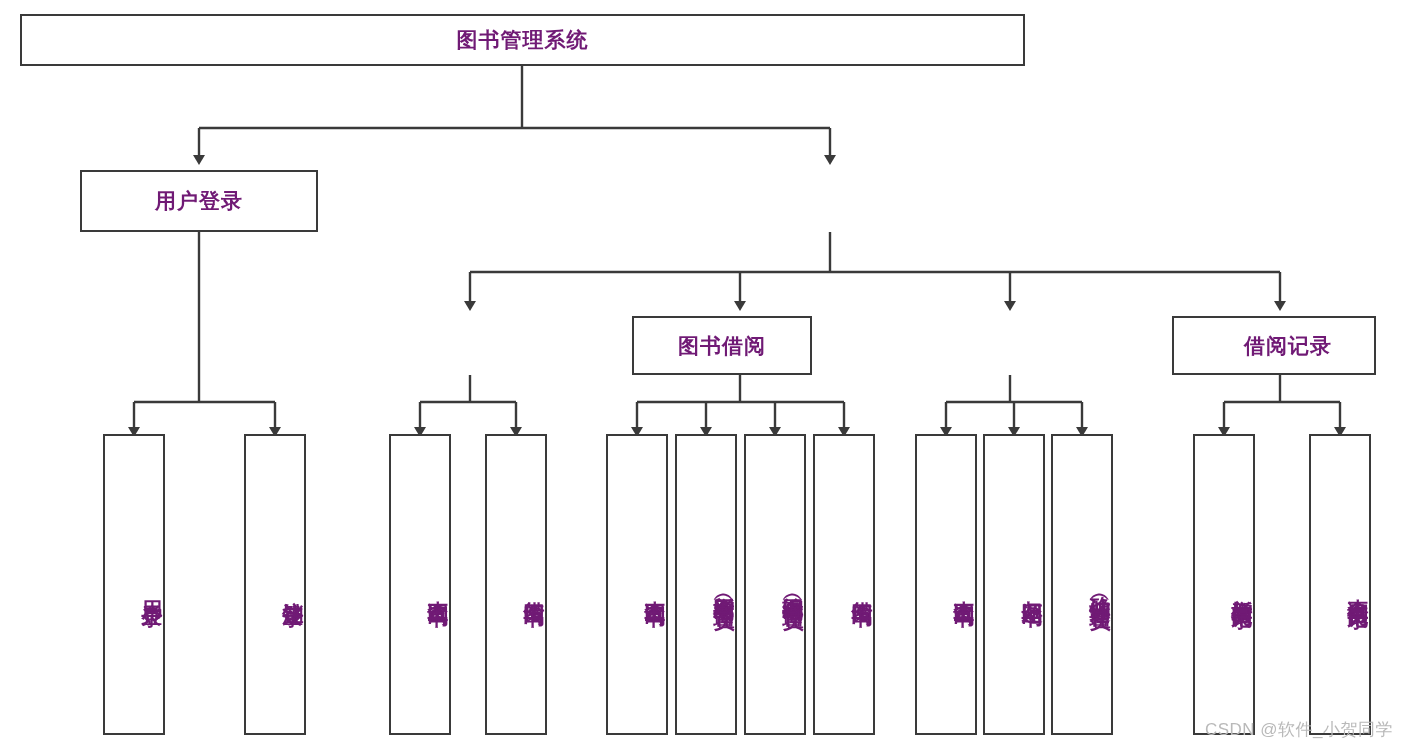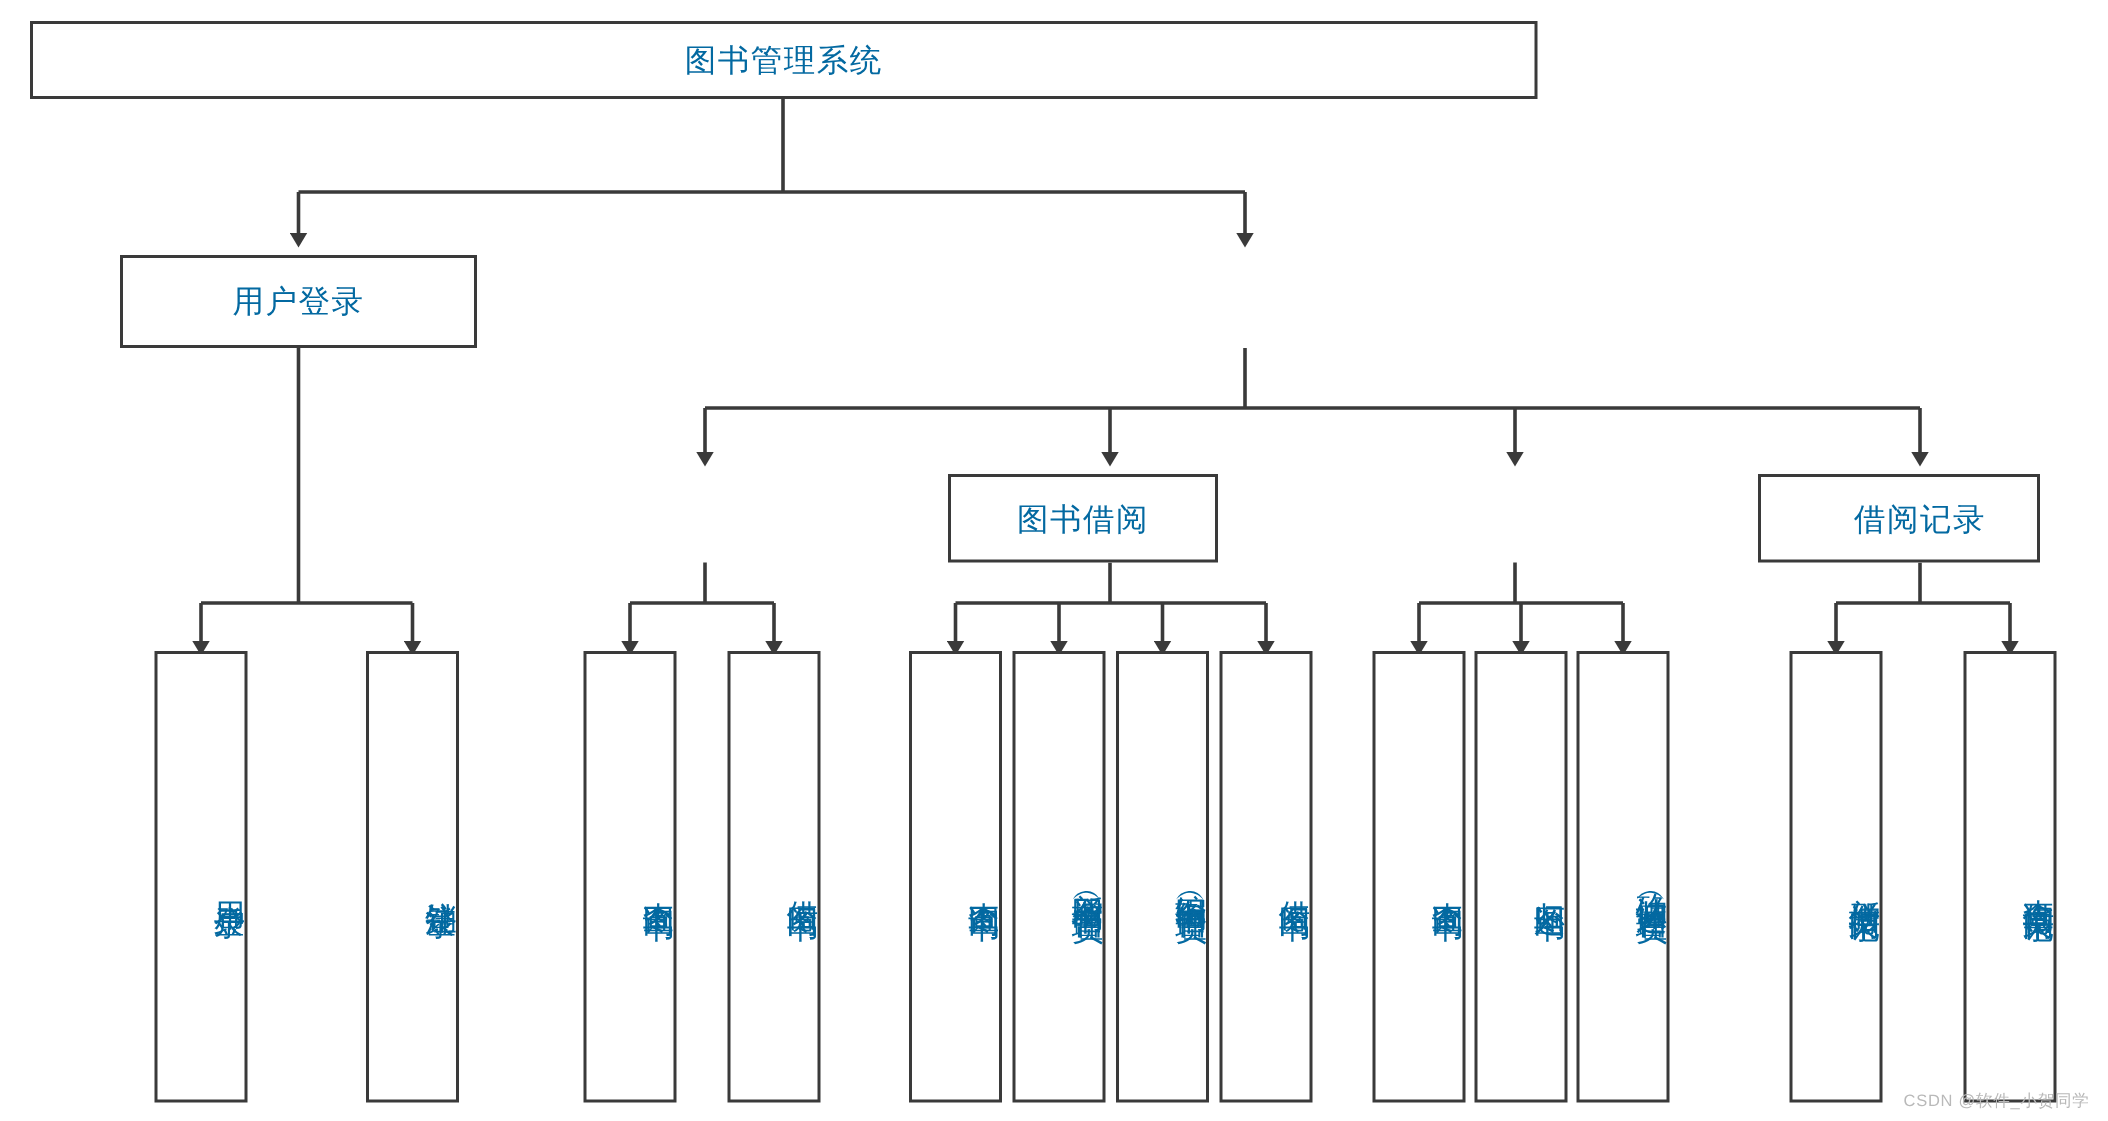--- a/index.html
+++ b/index.html
@@ -26,21 +26,22 @@
     pointer-events: none;
   }
   .node {
     position: absolute;
     box-sizing: border-box;
     background: #ffffff;
     border: 2px solid #3a3a3a;
     display: flex;
     align-items: center;
     justify-content: center;
-    color: #0369a1;
+    color: #701a75;
+    font-weight: bold;
   }
   .node.horiz {
     font-size: 21px;
     letter-spacing: 1px;
   }
   .node.vert {
     writing-mode: vertical-rl;
     text-orientation: upright;
     font-size: 21px;
     letter-spacing: 2px;
@@ -50,21 +51,21 @@
   }
   .node.vert .vtext {
     writing-mode: vertical-rl;
     text-orientation: upright;
     line-height: 1.05;
   }
   #watermark {
     position: absolute;
     right: 12px;
     bottom: 6px;
-    font-size: 11px;
+    font-size: 17px;
     color: #b9b9b9;
     letter-spacing: 0.5px;
     user-select: none;
   }
 </style>
 </head>
 <body>
 
 <div id="canvas">
 
@@ -122,21 +123,21 @@
     <span>图书管理系统</span>
   </div>
 
   <div class="node horiz" style="left:80px; top:170px; width:238px; height:62px;">
     <span>用户登录</span>
   </div>
 
   <div class="node horiz" style="left:632px; top:316px; width:180px; height:59px;">
     <span>图书借阅</span>
   </div>
-  <div class="node horiz" style="left:1172px; top:316px; width:188px; height:59px;padding-left:28px;">
+  <div class="node horiz" style="left:1172px; top:316px; width:204px; height:59px;padding-left:28px;">
     <span>借阅记录</span>
   </div>
 
   <div class="node vert" style="left:103px; top:434px; width:62px; height:301px;">
     <span class="vtext">用户登录</span>
   </div>
   <div class="node vert" style="left:244px; top:434px; width:62px; height:301px;">
     <span class="vtext">注销登录</span>
   </div>
 

